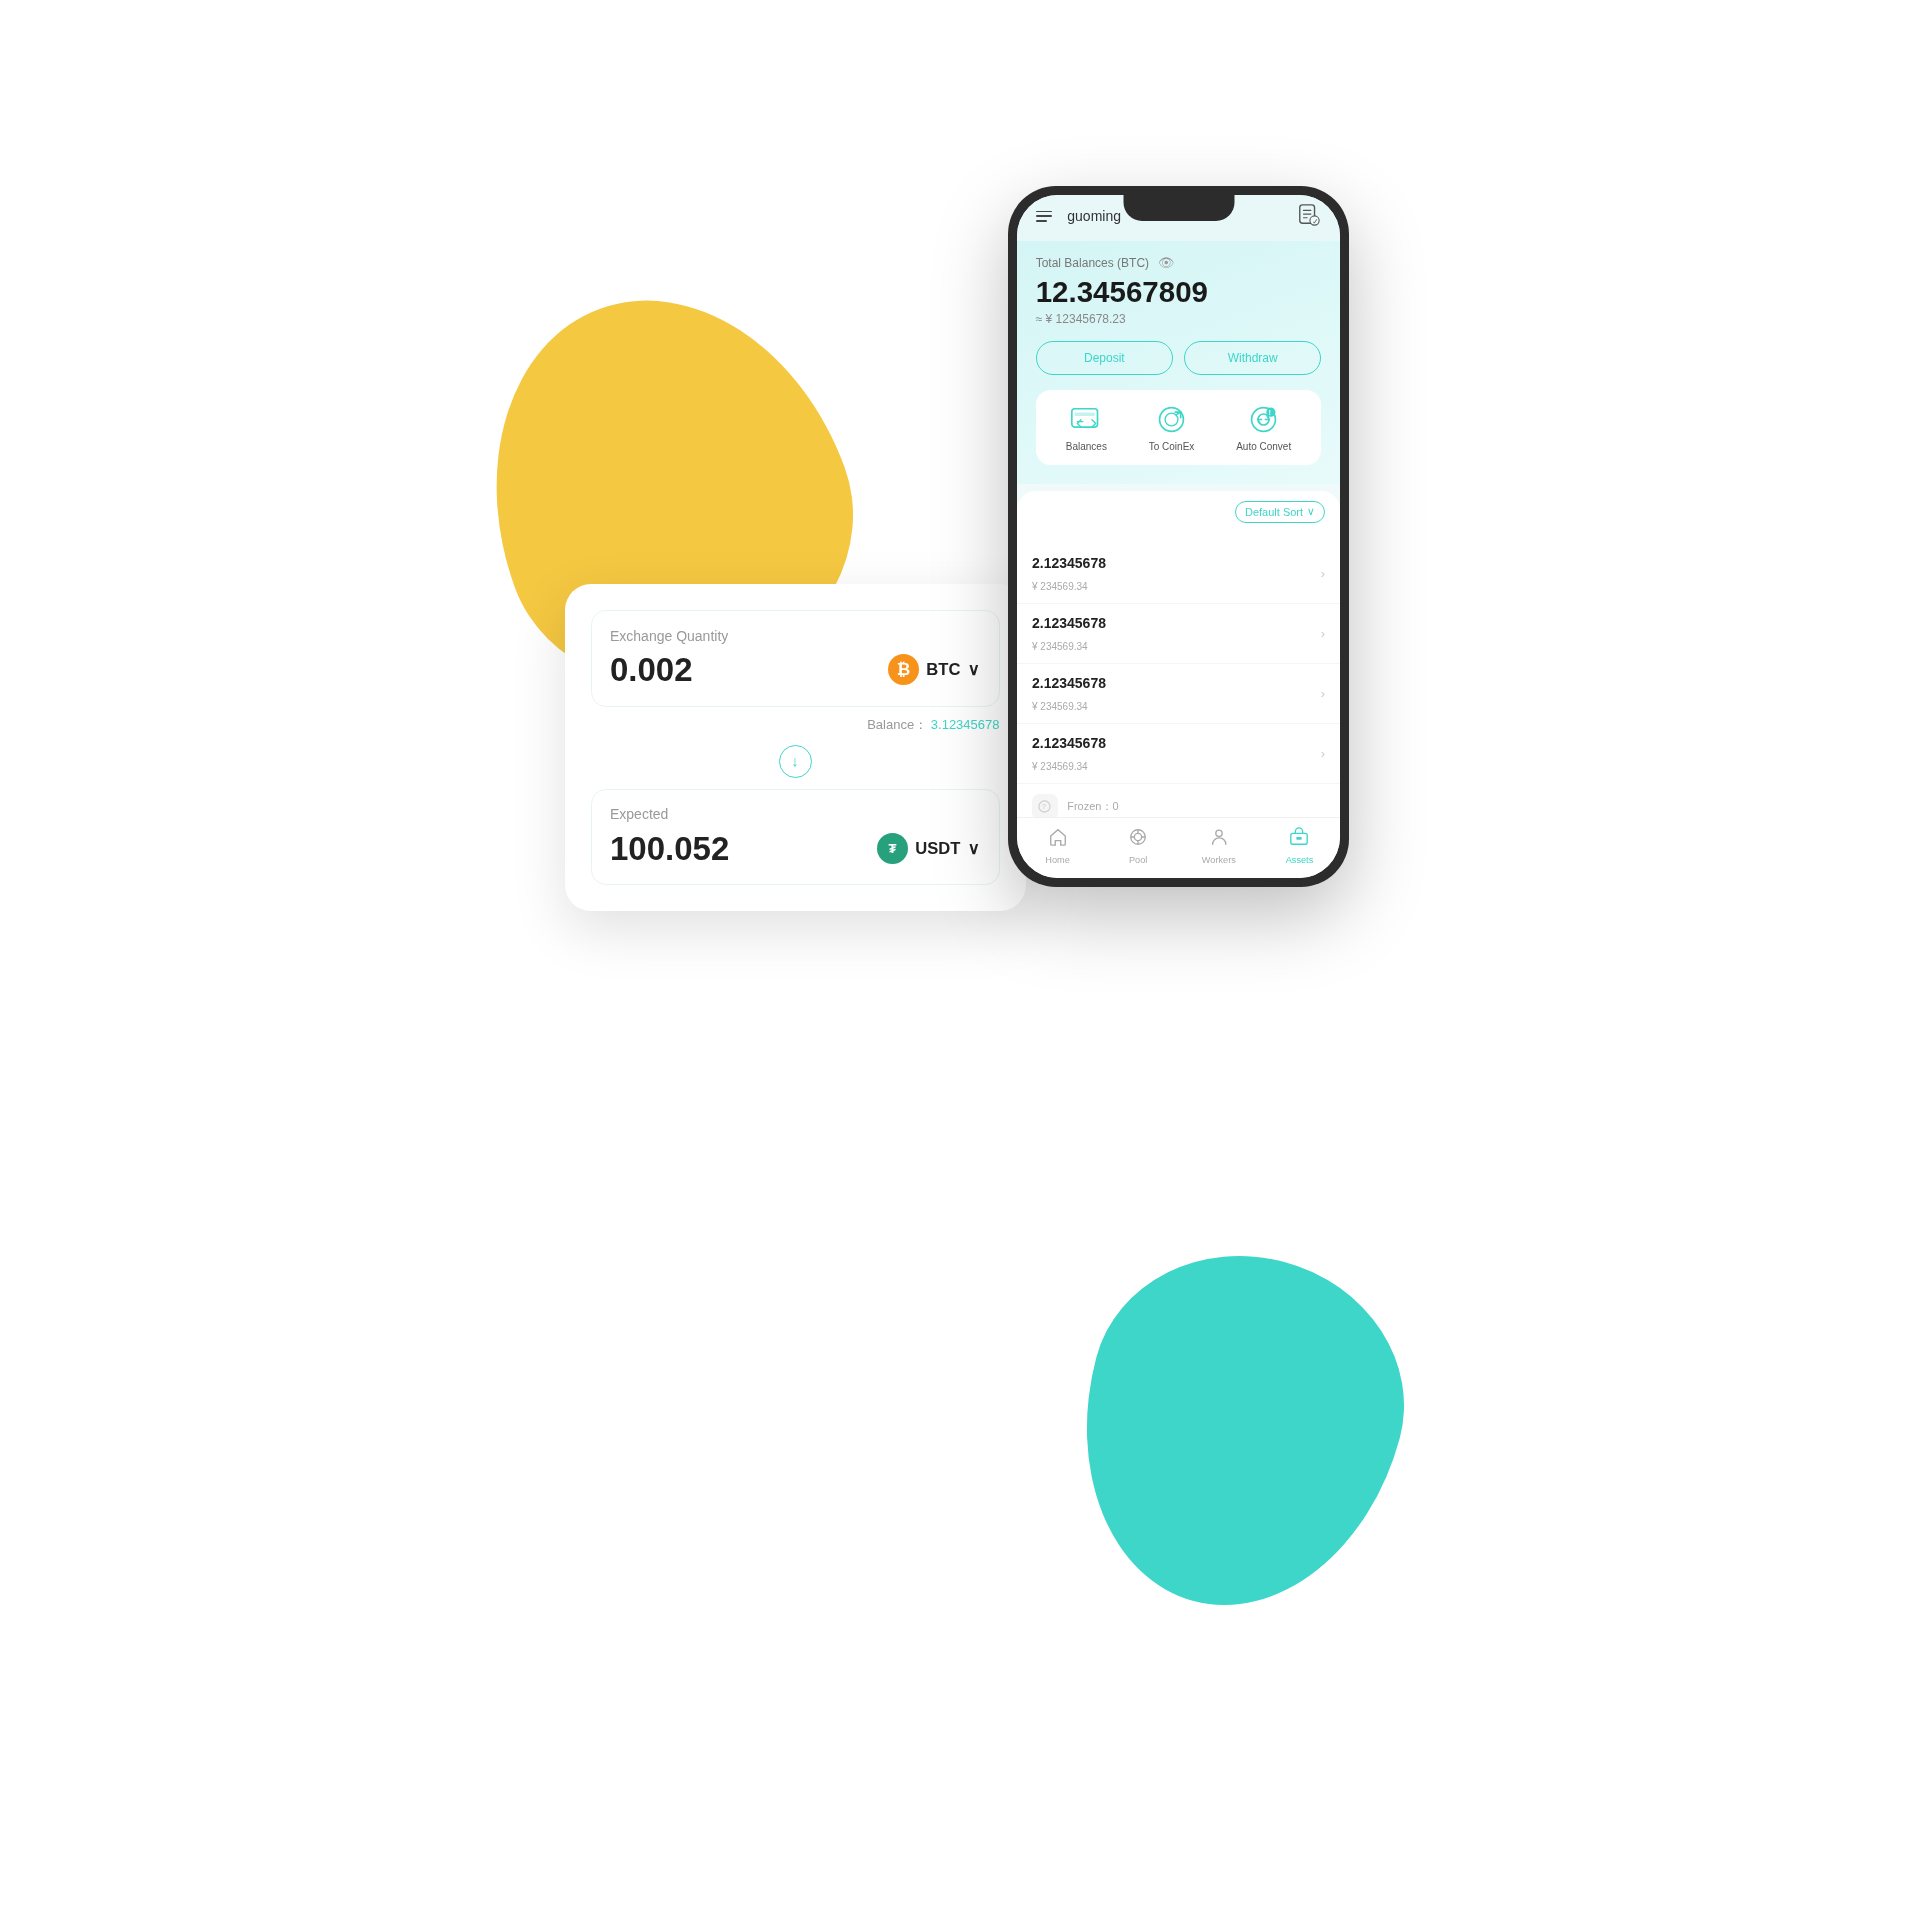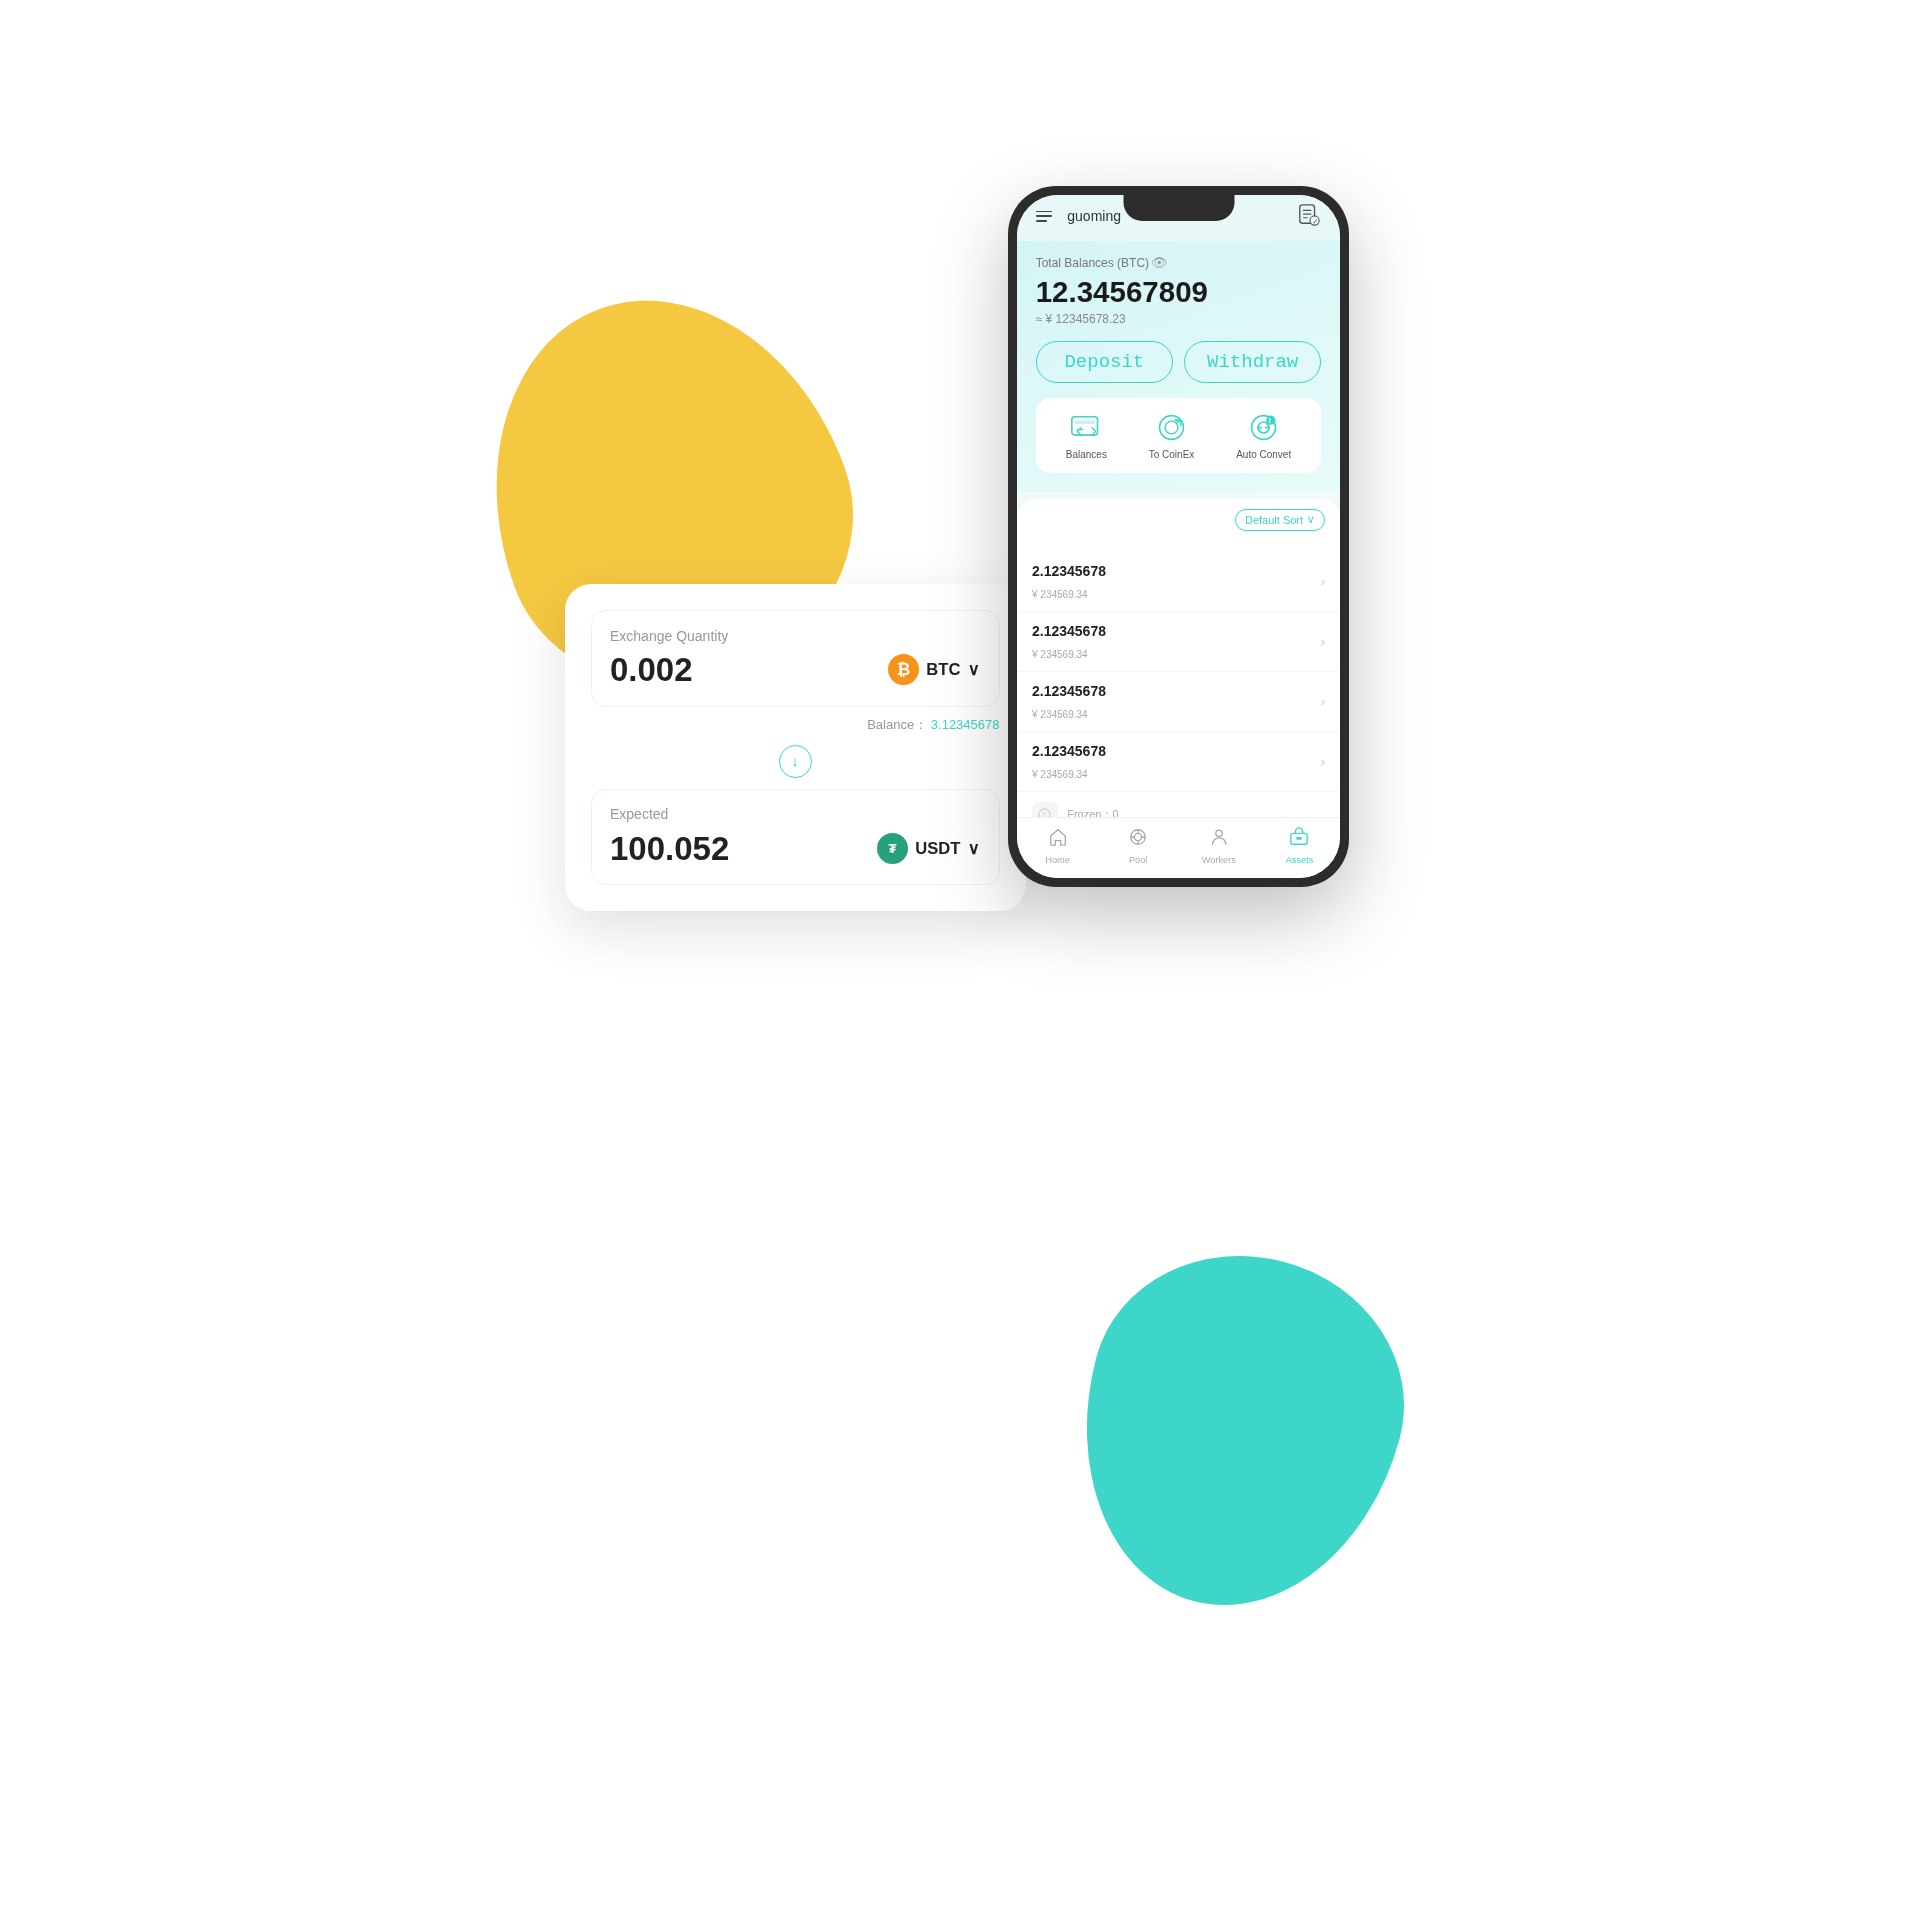--- a/index.html
+++ b/index.html
@@ -239,21 +239,21 @@
       background: linear-gradient(160deg, #d4f5f5 0%, #e8fbfb 100%);
       padding: 14.8px 18.5px 18.5px;
       flex-shrink: 0;
     }
 
     .total-label {
       font-size: 12px;
       color: #777;
       display: flex;
       align-items: center;
-      gap: 2px;
+      gap: 9px;
       margin-bottom: 5.5px;
     }
 
     .eye-icon {
       font-size: 13px;
       color: #999;
     }
 
     .total-btc {
       font-size: 29.5px;
@@ -275,25 +275,24 @@
       margin-bottom: 14.8px;
     }
 
     .action-btn {
       flex: 1;
       padding: 9.2px;
       border-radius: 46px;
       border: 1.4px solid #3DD6C8;
       background: transparent;
       color: #3DD6C8;
-      font-size: 19px;
+      font-size: 12px;
       font-weight: 500;
       text-align: center;
       cursor: pointer;
-      font-family: Liberation Mono, monospace;
     }
 
     
     .quick-actions {
       background: #fff;
       border-radius: 14.8px;
       padding: 13px 9.2px;
       display: flex;
       justify-content: space-around;
     }

